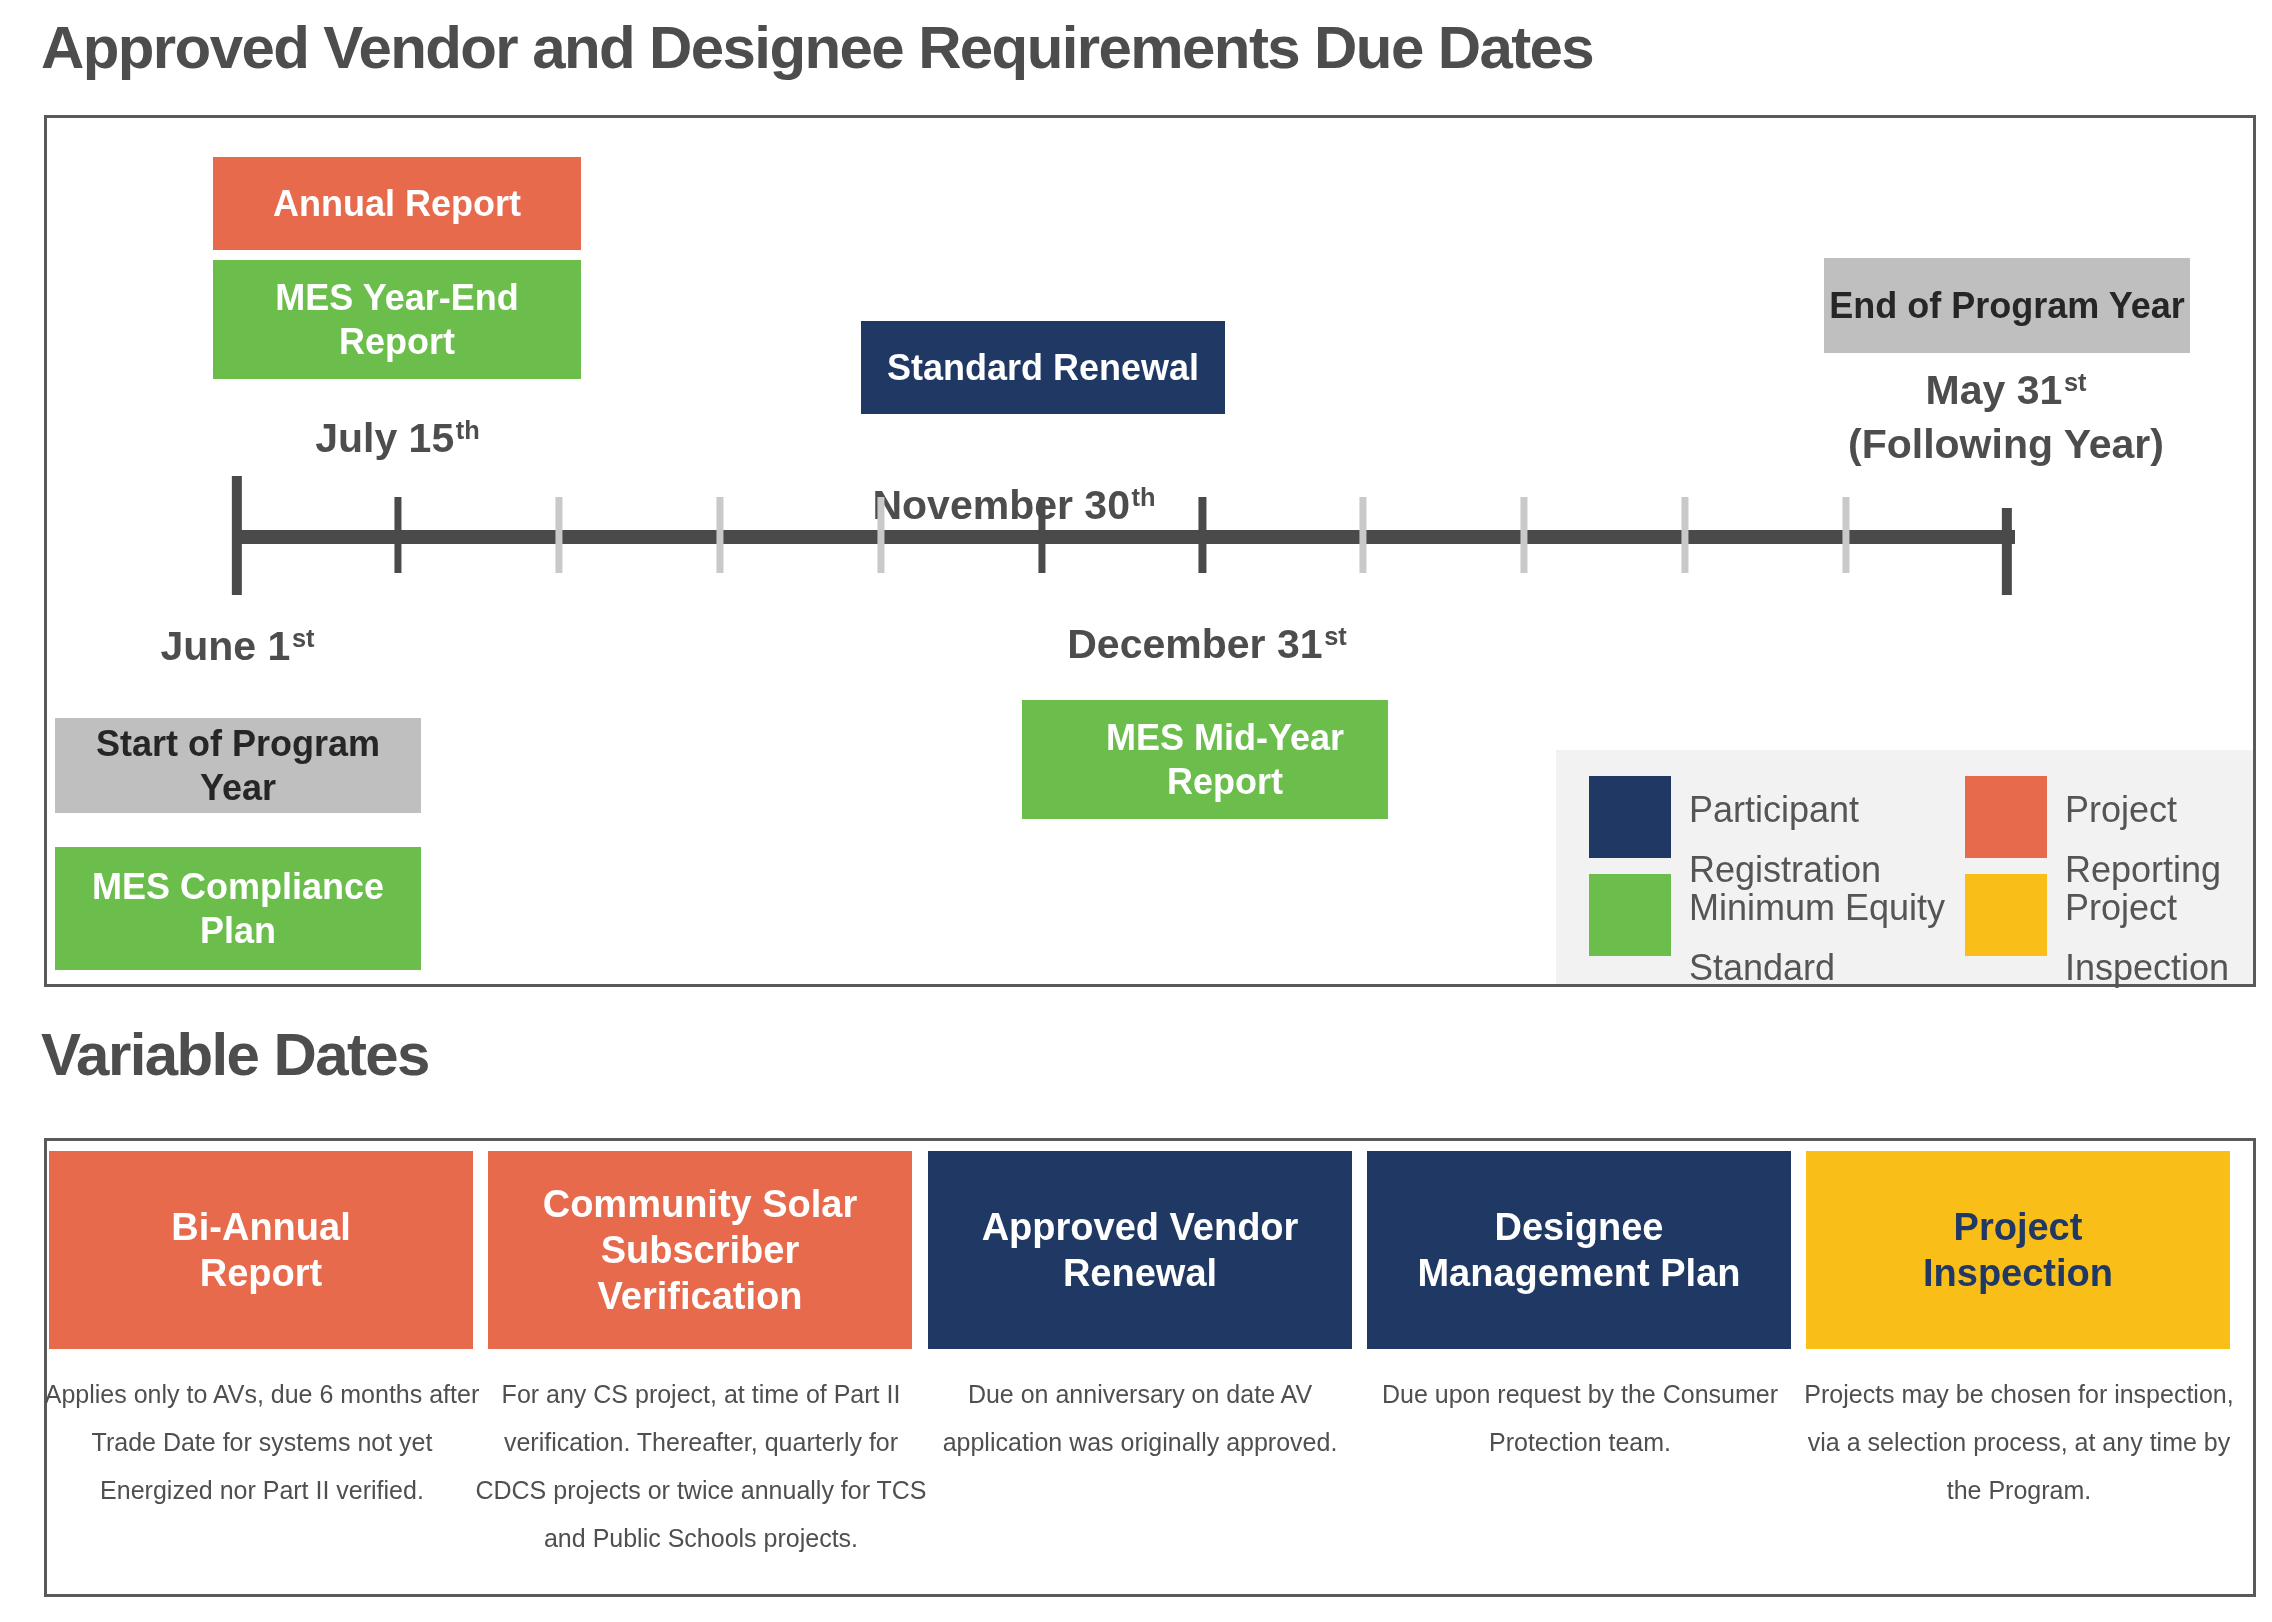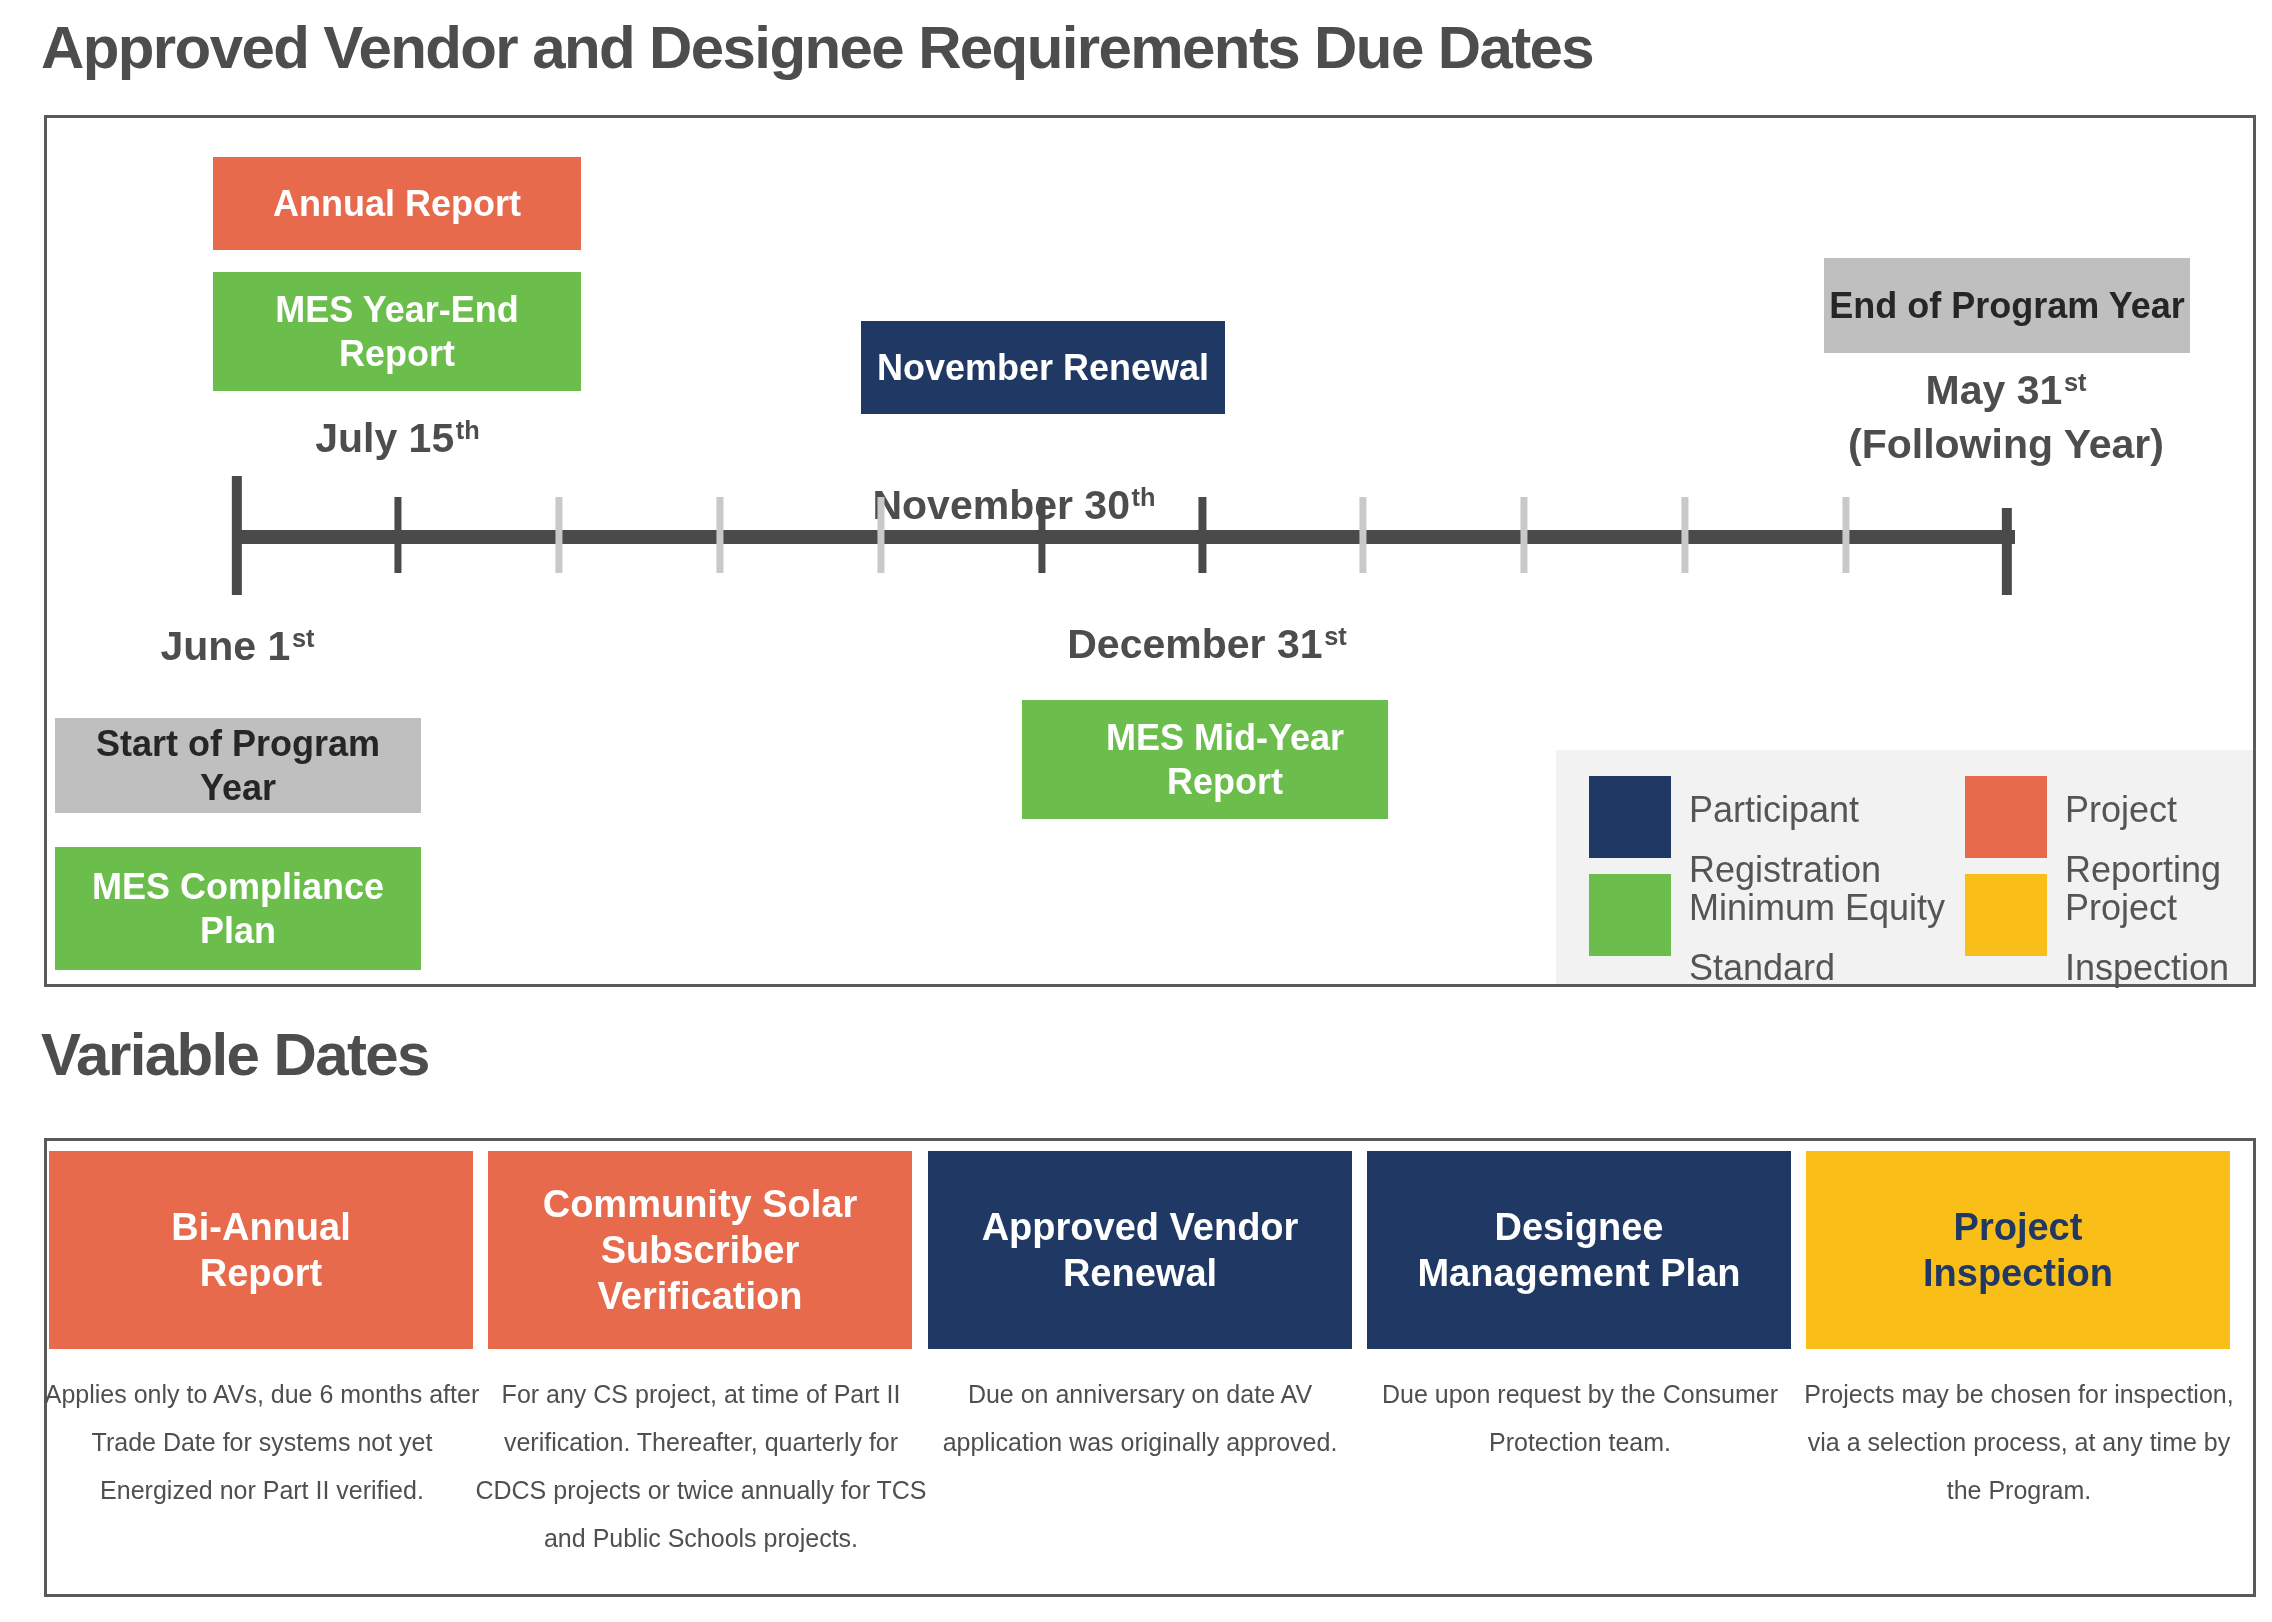--- a/index.html
+++ b/index.html
@@ -60,28 +60,28 @@
 <body>
 
 <div class="canvas">
 
   <div class="page-title">Approved Vendor and Designee Requirements Due Dates</div>
 
   <div class="frame frame-top"></div>
 
   <div class="event-box box-orange" style="left:213px; top:157px; width:368px; height:93px;">Annual Report</div>
 
-  <div class="event-box box-green" style="left:213px; top:272px; width:368px; height:119px;">MES Year-End
+  <div class="event-box box-green" style="left:213px; top:260px; width:368px; height:119px;">MES Year-End
 Report</div>
 
   <div class="date-label" style="left:239px; top:414px; width:317px;">
     <span>July 15</span><span class="sup">th</span>
   </div>
 
-  <div class="event-box box-navy" style="left:861px; top:321px; width:364px; height:93px;">November Renewal</div>
+  <div class="event-box box-navy" style="left:861px; top:321px; width:364px; height:93px;">Standard Renewal</div>
 
   <div class="date-label" style="left:776px; top:441px; width:476px;margin-top:40px;">
     <span>November 30</span><span class="sup">th</span>
   </div>
 
   <div class="event-box box-gray" style="left:1824px; top:258px; width:366px; height:95px;">End of Program Year</div>
 
   <div class="date-label" style="left:1768px; top:366px; width:476px;">
     <div>
       <span>May 31</span><span class="sup">st</span>

